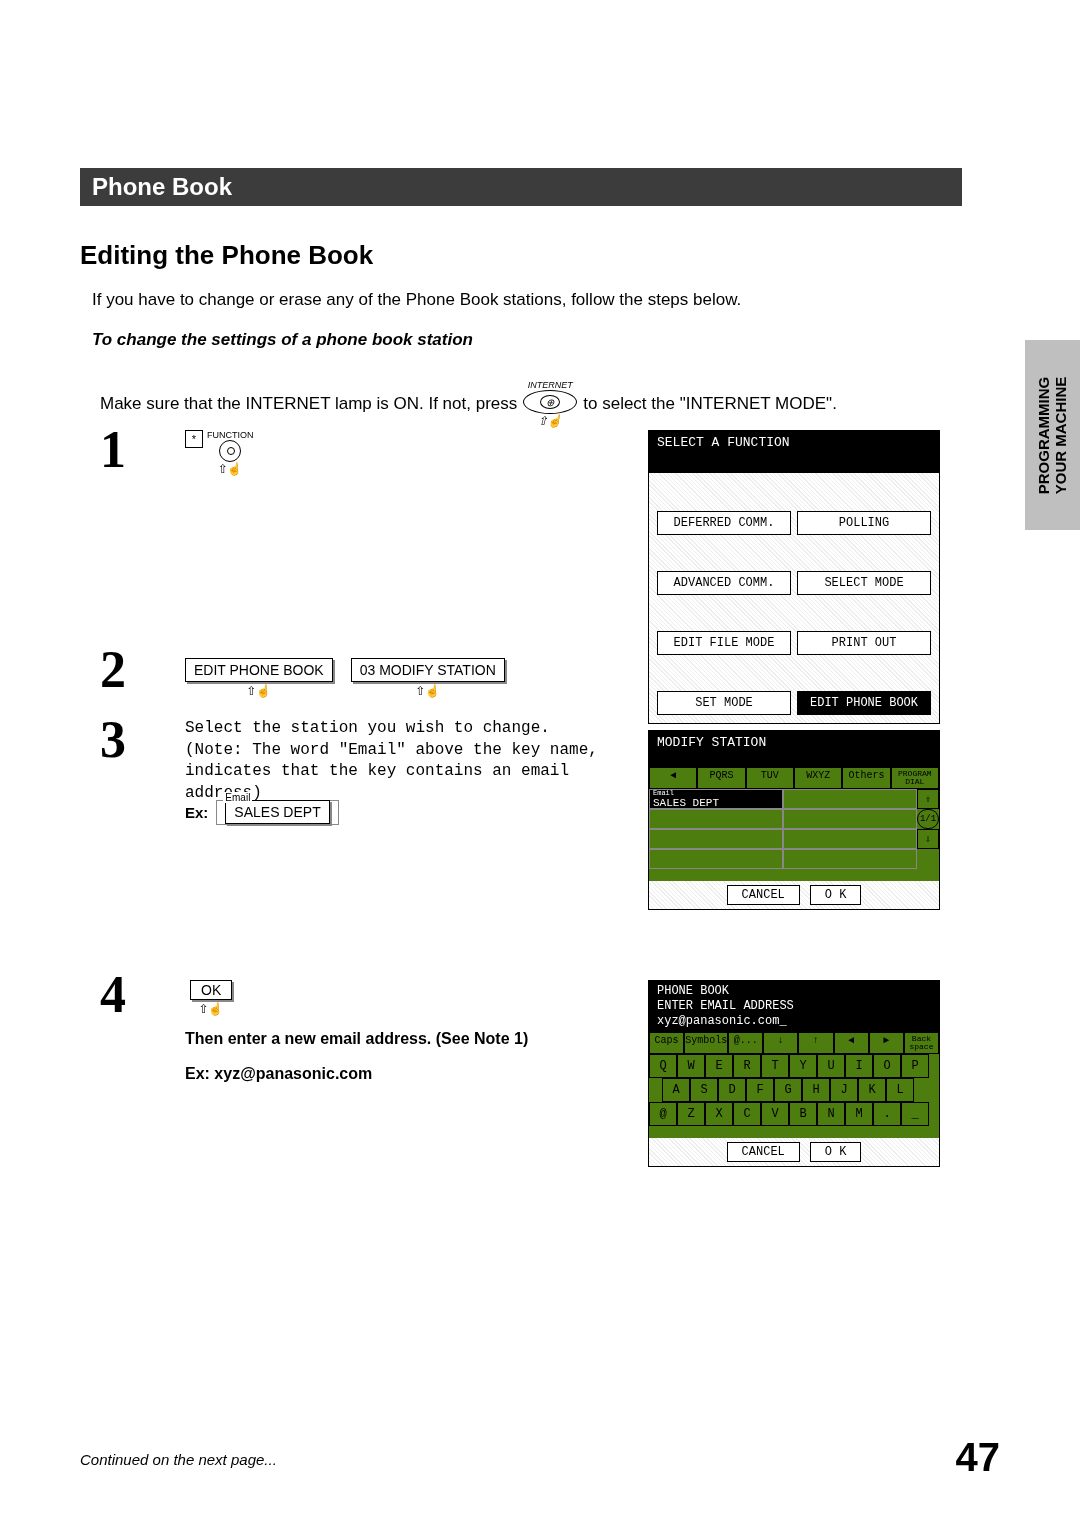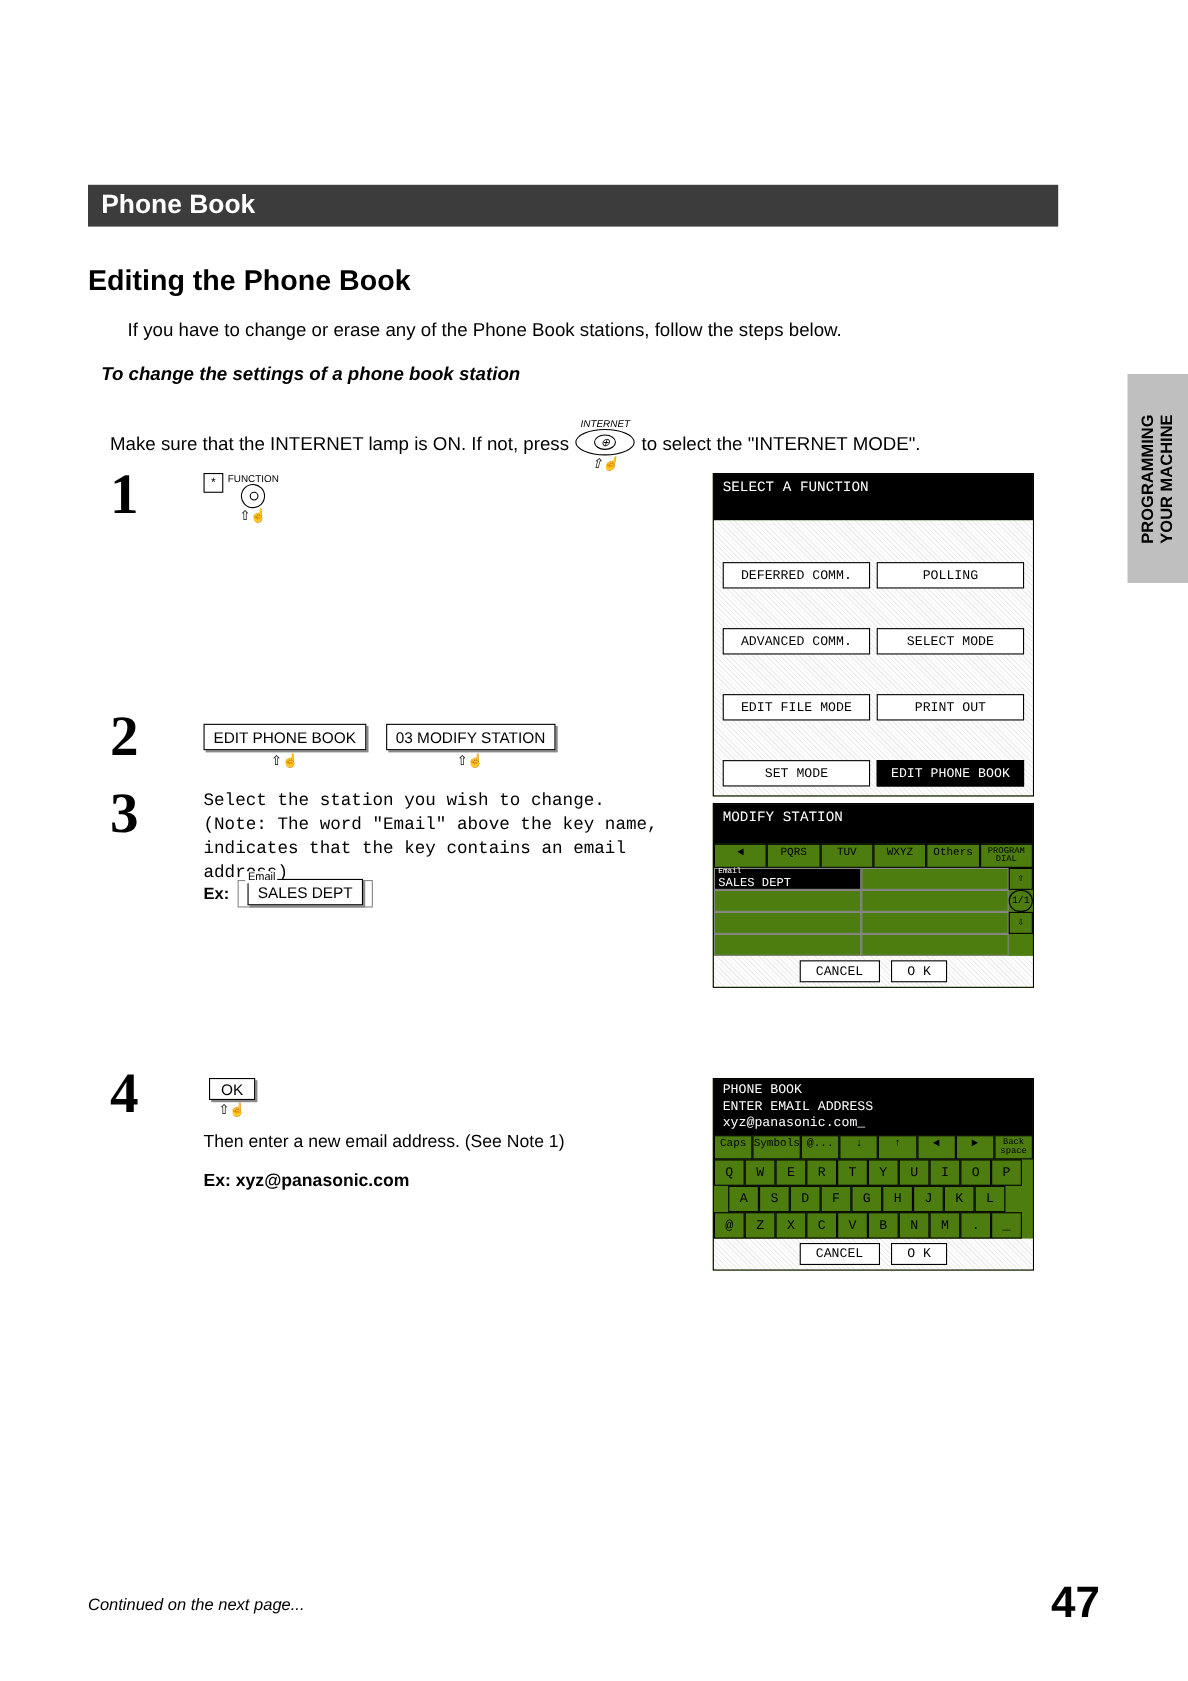--- a/index.html
+++ b/index.html
@@ -54,21 +54,21 @@
   .subheading {
     position: absolute;
     top: 240px;
     left: 80px;
     font-size: 26px;
     font-weight: bold;
   }
   .intro {
     position: absolute;
     top: 290px;
-    left: 116px;
+    left: 92px;
     font-size: 17px;
     text-align: center;
   }
   .subhead2 {
     position: absolute;
     top: 330px;
     left: 92px;
     font-size: 17px;
     font-weight: bold;
     font-style: italic;
@@ -197,33 +197,34 @@
   .screen3 .titlebar{background:#000;color:#fff;padding:4px 8px;height:28px;}
   .screen3 .tabrow{display:flex;border-bottom:1px solid #000;}
   .screen3 .tab{border:1px solid #000;border-bottom:none;padding:2px 4px;font-size:10px;flex:1;text-align:center;}
   .screen3 .listarea{display:flex;}
   .screen3 .listcol{flex:1;}
   .screen3 .listcell{border:1px solid #888;height:18px;font-size:11px;padding:0 3px;}
   .screen3 .listcell.sel{background:#000;color:#fff;}
   .screen3 .listcell .mini{font-size:7px;display:block;line-height:7px;}
   .screen3 .scroll{width:22px;display:flex;flex-direction:column;}
   .screen3 .scroll .sb{border:1px solid #000;height:18px;display:flex;align-items:center;justify-content:center;font-size:10px;}
-  .screen3 .footer, .screen4 .footer{display:flex;background:repeating-linear-gradient(45deg,#eee,#eee 1px,#fff 1px,#fff 3px);padding:4px;justify-content:center;gap:10px;}
+  .screen3 .footer, .screen4 .footer{display:flex;background:repeating-linear-gradient(45deg,#eee,#eee 1px,#fff 1px,#fff 3px);padding:4px;justify-content:center;gap:10px;margin-top:12px;}
   .screen3 .footer .btn, .screen4 .footer .btn{border:1px solid #000;background:#fff;padding:2px 14px;font-size:12px;}
 
   .step4-ok{
     position:absolute;
     top: 980px;
     left:190px;
   }
   .step4-text{
     position:absolute;
     top:1030px;
     left:185px;
     font-size:16px;
+    font-weight:bold;
   }
   .step4-ex{
     position:absolute;
     top:1065px;
     left:185px;
     font-size:16px;
     font-weight:bold;
   }
 
   

